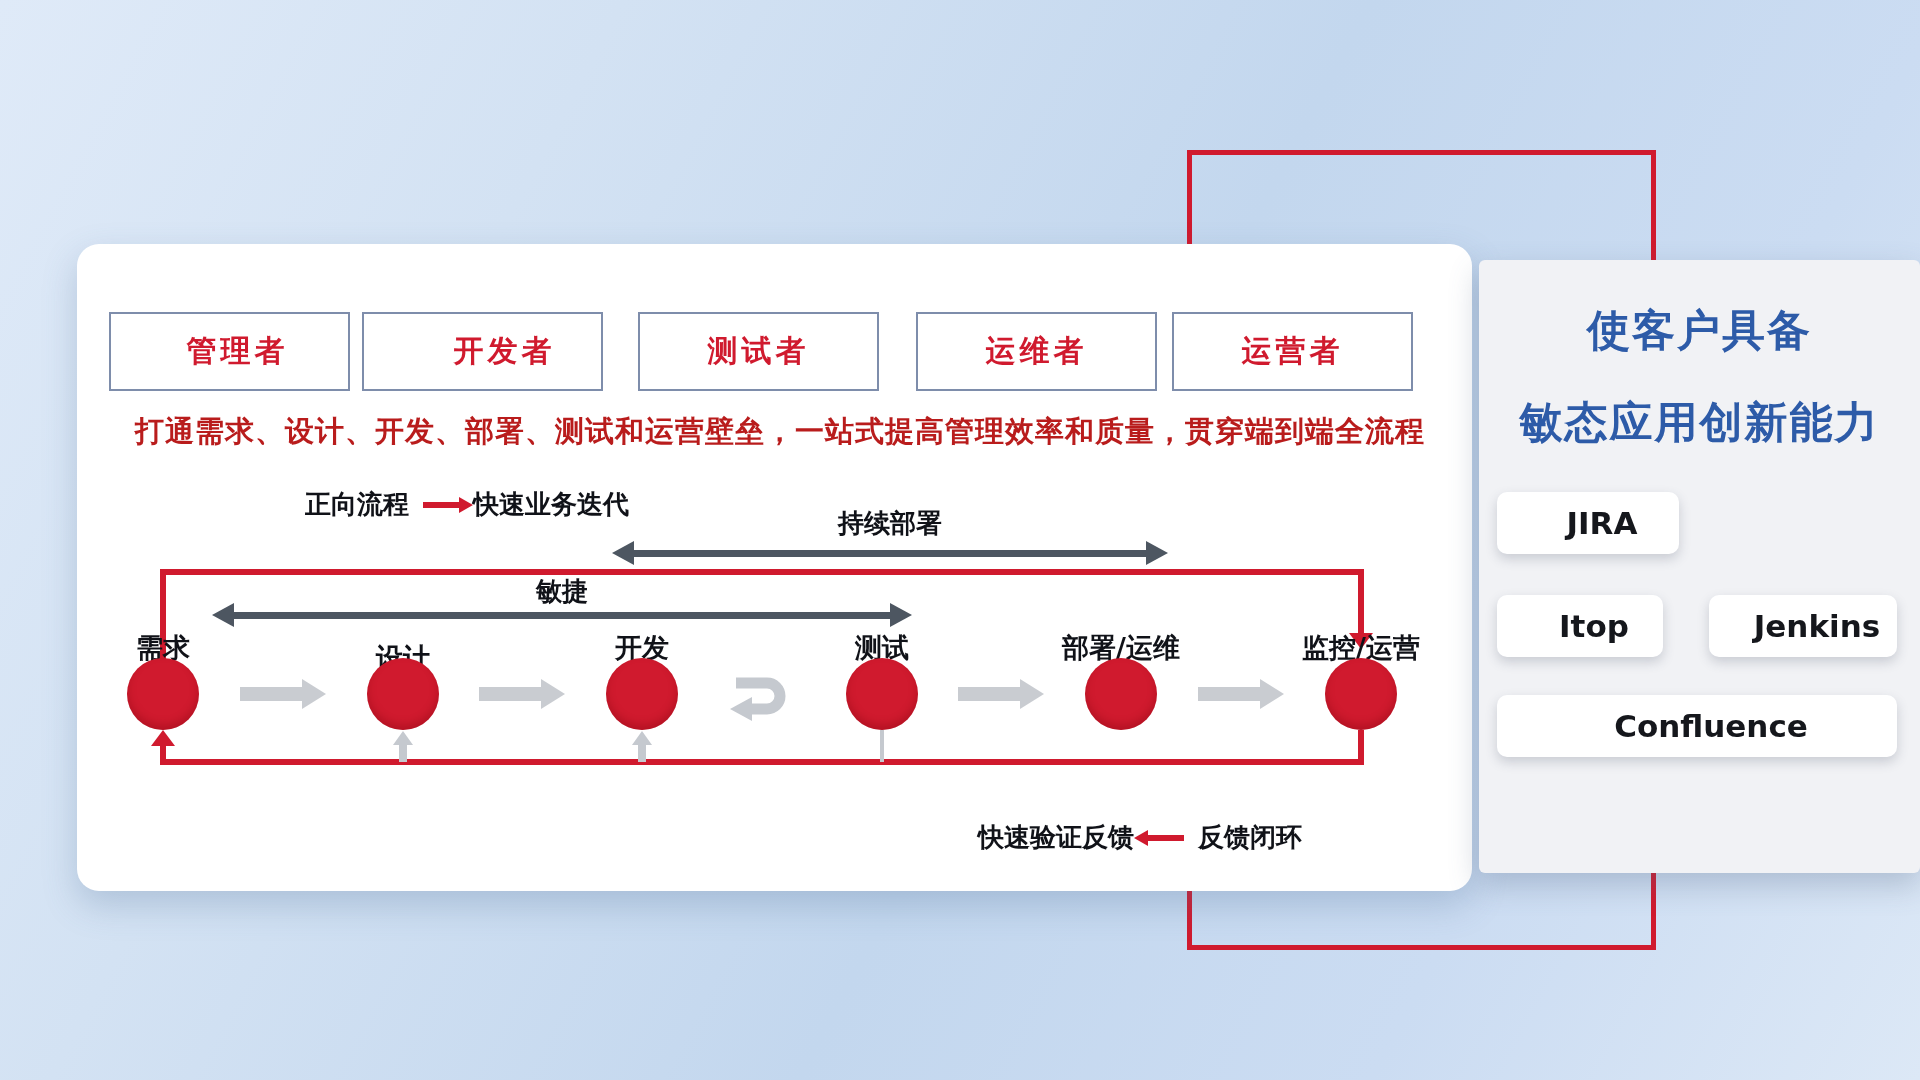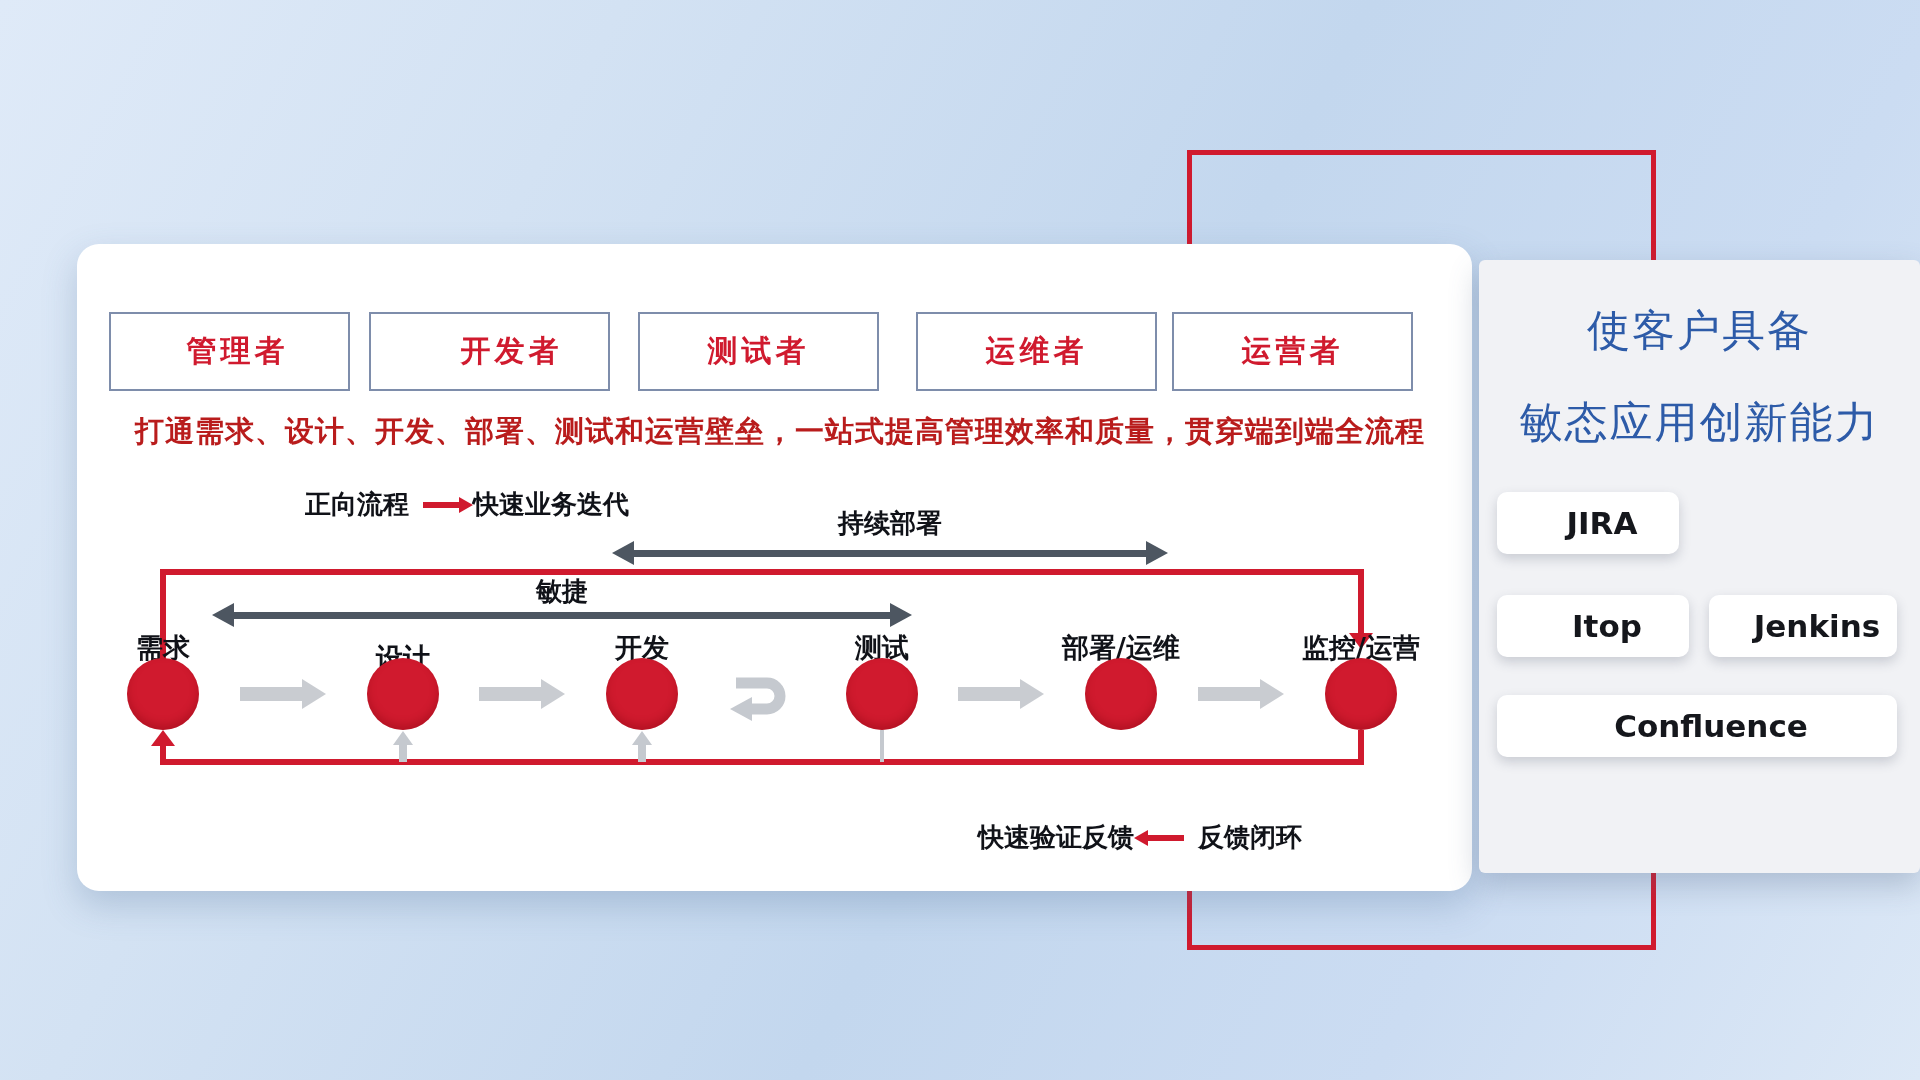--- a/index.html
+++ b/index.html
@@ -13,21 +13,21 @@
     border:5px solid #d01a2e; z-index:1; }
 
   
   .card { position:absolute; left:77px; top:244px; width:1395px; height:647px;
     background:#ffffff; border-radius:22px; box-shadow:0 14px 34px rgba(80,110,150,.28); z-index:2; }
 
   
   .role { position:absolute; top:68px; height:79px; width:241px; background:#fff;
     border:2px solid #7e8dab; color:#d01a2e; font-weight:bold; font-size:30px;
     letter-spacing:4px; display:flex; align-items:center; justify-content:center; }
-  .r1{left:32px;padding-left:16px;} .r2{left:292px;padding-left:44px;} .r3{left:561px;} .r4{left:839px;} .r5{left:1095px;}
+  .r1{left:32px;padding-left:16px;} .r2{left:285px;padding-left:44px;} .r3{left:561px;} .r4{left:839px;} .r5{left:1095px;}
 
   .headline { position:absolute; left:58px; top:168px; font-size:29px; font-weight:bold;
     color:#b91c1c; letter-spacing:1px; white-space:nowrap; }
 
   
   .legend { position:absolute; display:flex; align-items:center; gap:14px;
     font-weight:bold; font-size:26px; color:#101218;margin-left:12px; }
   .legend.forward { left:216px; top:243px; }
   .legend.feedback { left:889px; top:576px; }
   .ar { width:36px; height:6px; background:#d01a2e; position:relative; }
@@ -81,29 +81,29 @@
   .fb-up-stem { position:absolute; top:501px; width:8px; height:17px; background:#c5c9cf; }
   .us1{left:322px;} .us2{left:561px;}
   .fb-up-head { position:absolute; top:487px; width:0; height:0;
     border-left:10px solid transparent; border-right:10px solid transparent; border-bottom:14px solid #c5c9cf; }
   .uh1{left:316px;} .uh2{left:555px;}
   .fb-line-test { position:absolute; left:803px; top:486px; width:4px; height:32px; background:#c5c9cf; }
 
   
   .panel { position:absolute; left:1479px; top:260px; width:441px; height:613px;
     background:#f1f2f5; border-radius:6px; box-shadow:0 12px 30px rgba(80,100,130,.30); z-index:3; }
-  .panel-title { position:absolute; width:100%; text-align:center; font-weight:normal;
+  .panel-title { position:absolute; width:100%; text-align:center; font-weight:bold;
     color:#2d5ba8; font-size:43px; letter-spacing:2px; }
   .pt1{top:42px;} .pt2{top:134px;}
   .tool { position:absolute; background:#ffffff; border-radius:10px;
     box-shadow:0 5px 12px rgba(60,70,90,.22); display:flex; align-items:center; justify-content:center;
     font-weight:bold; font-size:31px; color:#15171c;padding-left:28px; }
   .t-jira{left:18px; top:232px; width:182px; height:62px;}
   .t-gitlab{left:230px; top:232px; width:188px; height:62px;}
-  .t-itop{left:18px; top:335px; width:192px; height:62px;}
+  .t-itop{left:18px; top:335px; width:166px; height:62px;}
   .t-jenkins{left:230px; top:335px; width:188px; height:62px;}
   .t-confluence{left:18px; top:435px; width:400px; height:62px;}
 </style>
 </head>
 <body>
 
 <div class="scene">
 
   <div class="red-frame"></div>
 

